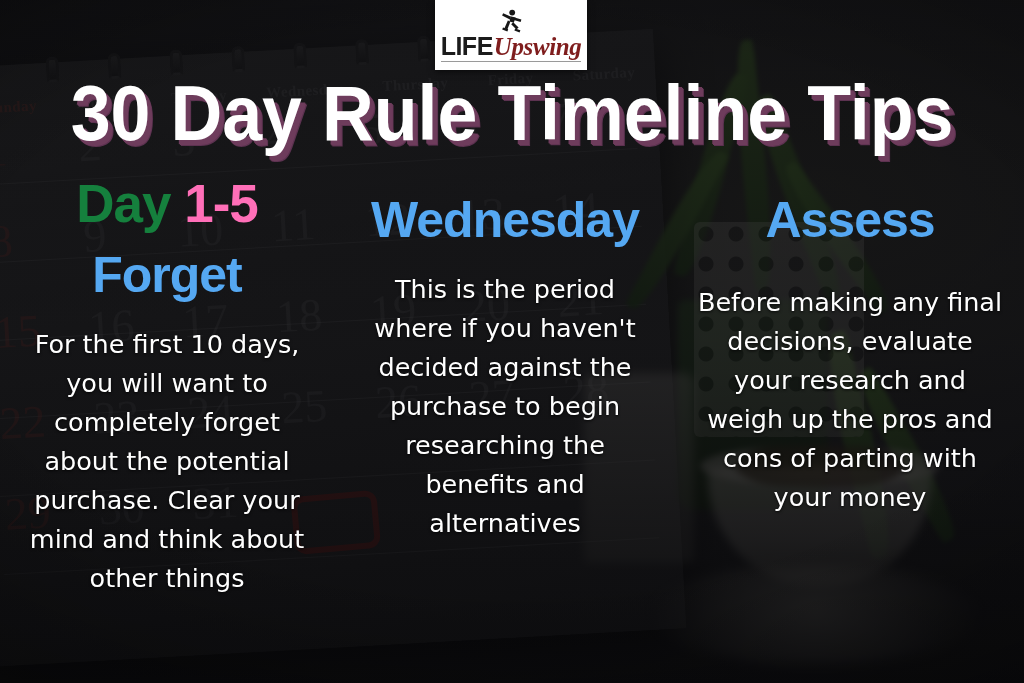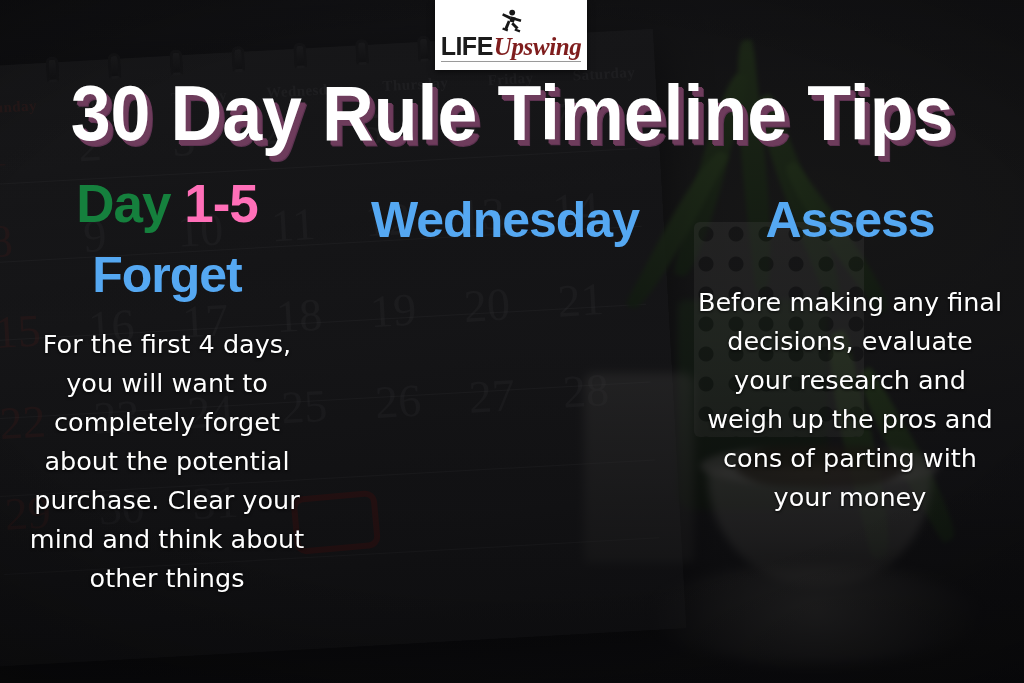--- a/index.html
+++ b/index.html
@@ -355,25 +355,26 @@
     <div class="title">30 Day Rule Timeline Tips</div>
 
     <div class="cols">
 
       <div class="col col-1">
         <div class="daytitle">
           <span class="day-word">Day </span>
           <span class="day-range">1-5</span>
         </div>
         <div class="action">Forget</div>
-        <div class="body">For the first 4 days, you will want to completely forget about the potential purchase. Clear your mind and think about other things</div>
+        <div class="body">For the first 10 days, you will want to completely forget about the potential purchase. Clear your mind and think about other things</div>
       </div>
 
       <div class="col col-2">
         <div class="action">Wednesday</div>
+        <div class="body">This is the period where if you haven't decided against the purchase to begin researching the benefits and alternatives</div>
       </div>
 
       <div class="col col-3">
         <div class="action">Assess</div>
         <div class="body">Before making any final decisions, evaluate your research and weigh up the pros and cons of parting with your money</div>
       </div>
 
     </div>
   </div>
 </div>

